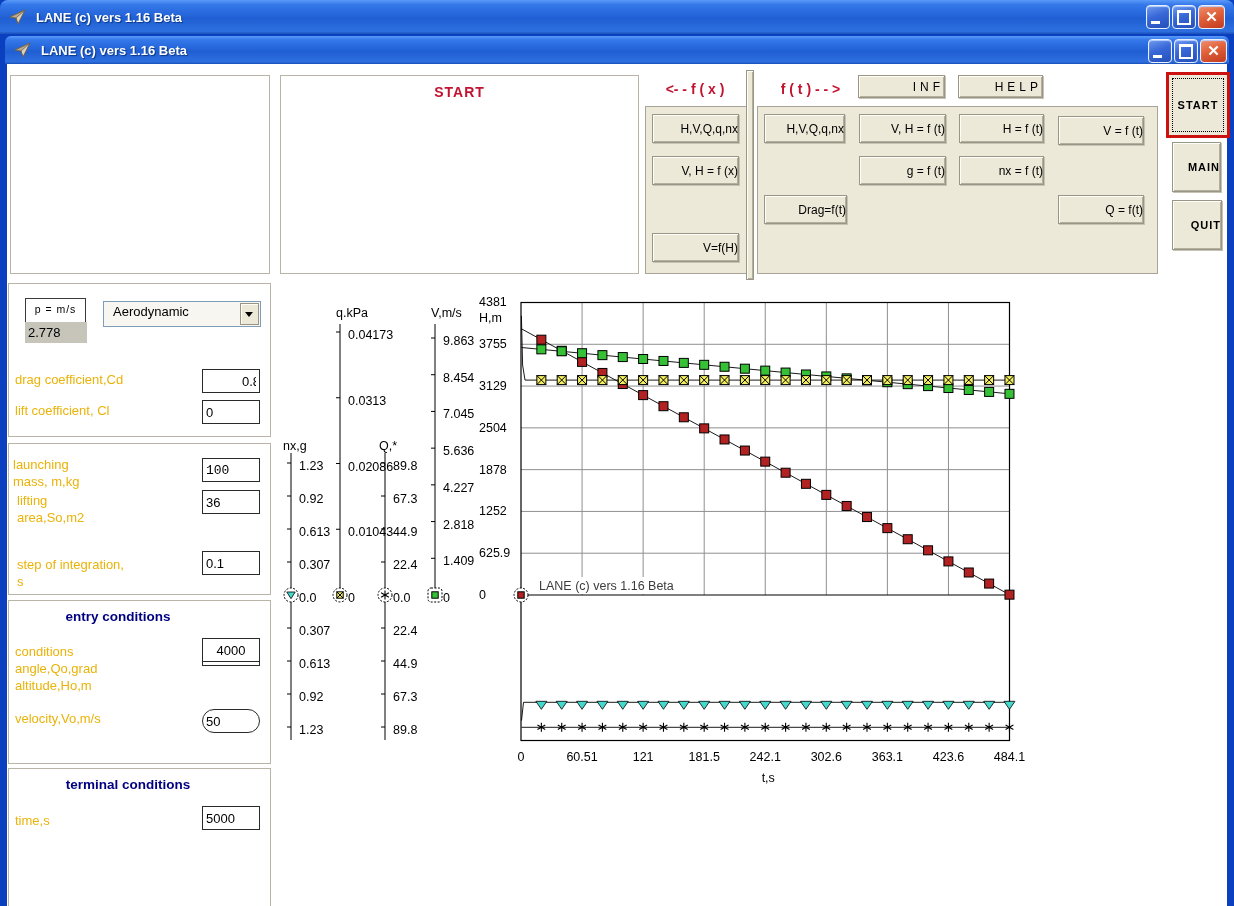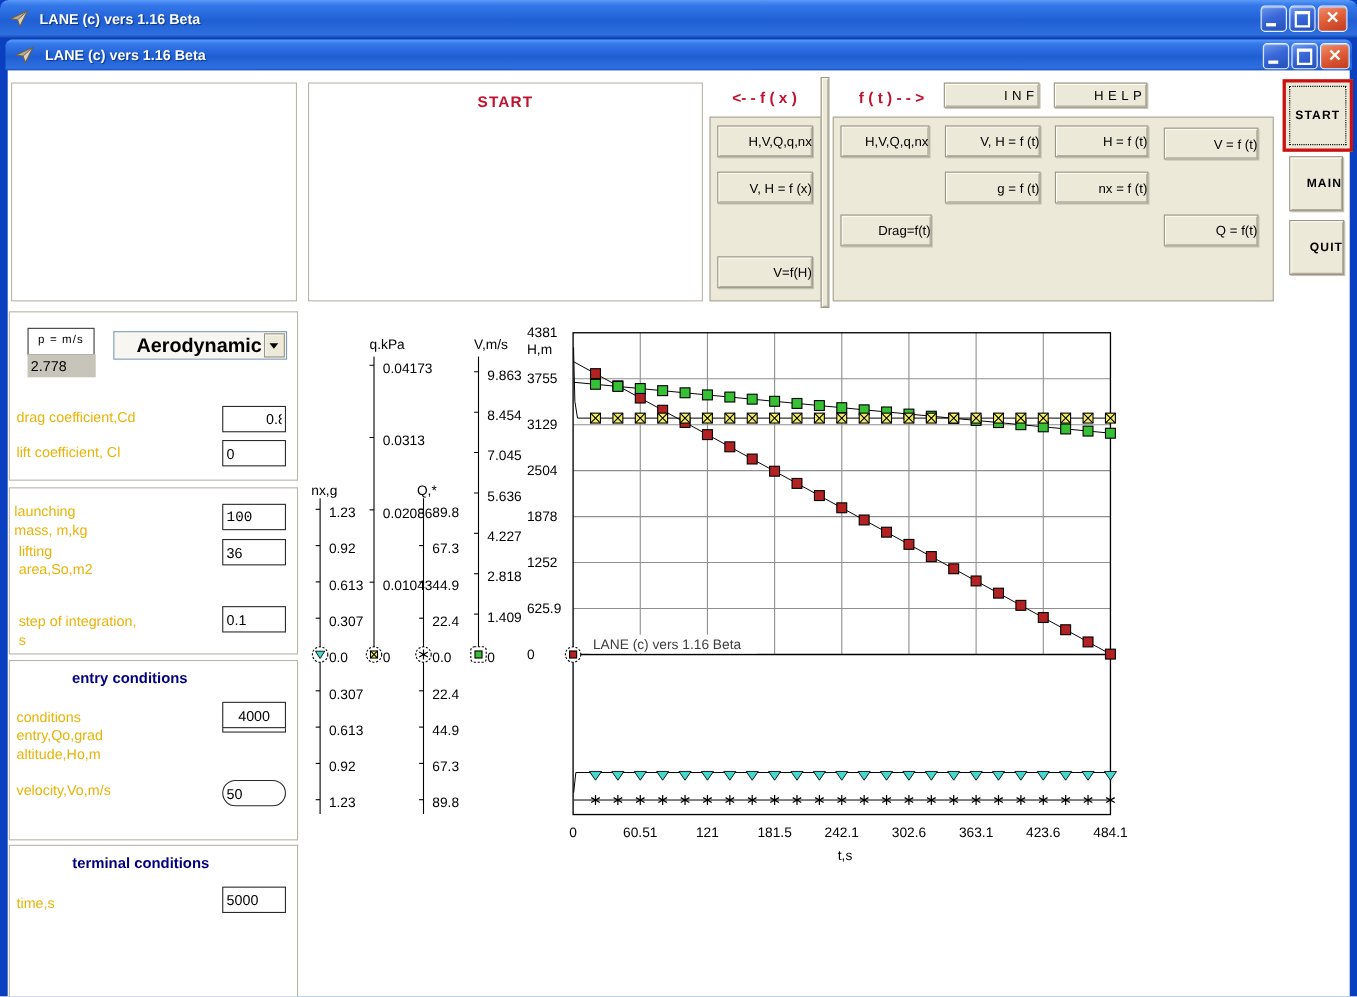--- a/index.html
+++ b/index.html
@@ -30,21 +30,21 @@
   .lbl{position:absolute;font-size:13px;color:#eab308;line-height:17px;white-space:nowrap;}
   .field{position:absolute;width:58px;height:24px;border:1px solid #2a2a2a;background:#fff;
         font-family:"Liberation Sans",sans-serif;font-size:13px;padding:1px 3px;box-sizing:border-box;}
   .groupbox{position:absolute;border:1px solid #b8b4a8;background:#fff;}
   
   .p-box{position:absolute;border:1px solid #3a3a3a;background:#fff;font-size:10.5px;
         text-align:center;line-height:21px;letter-spacing:1px;}
   .p-val{position:absolute;background:#c7c4ba;font-size:13px;line-height:21px;padding-left:3px;}
   
   .combo{position:absolute;border:1px solid #7f9db9;background:#f7f6f1;}
-  .combo .txt{position:absolute;left:20px;top:2px;font-size:18px;font-weight:bold;}
+  .combo .txt{position:absolute;left:9px;top:2px;font-size:13px;}
   .combo .arrow-btn{position:absolute;right:1px;top:1px;bottom:1px;width:17px;background:#ece9d8;
         border:1px solid #9a9687;box-shadow:inset 1px 1px 0 #fffef7;}
   .combo .arrow-btn:after{content:"";position:absolute;left:4px;top:8px;border:4px solid transparent;border-top:5px solid #000;}
   
   .side-btn{letter-spacing:1px;font-weight:bold;font-size:11px;}
   #start-wrap{position:absolute;border:3px solid #cc1111;background:#ece9d8;}
   #start-inner{position:absolute;left:3px;top:3px;right:3px;bottom:3px;border:1px dotted #000;
         background:#ece9d8;font-weight:bold;font-size:11px;letter-spacing:1px;
         display:flex;align-items:center;justify-content:center;cursor:pointer;}
 </style>
@@ -150,21 +150,21 @@
   <div class="lbl" style="left:17px;top:556px;">
     <span>step of integration,</span><br>
     <span>s</span>
   </div>
   <input class="field" style="left: 202px; top: 551px;" value="0.1">
 
   <div class="groupbox" style="left:8px;top:600px;width:261px;height:162px;"></div>
   <div class="navy-heading" style="left:8px;top:609px;width:220px;">entry conditions</div>
   <div class="lbl" style="left:15px;top:643px;">
     <span>conditions</span><br>
-    <span>entry,Qo,grad</span>
+    <span>angle,Qo,grad</span>
   </div>
   <input class="field" style="left: 202px; top: 642px;" value="-90">
   <div class="lbl" style="left:15px;top:677px;">altitude,Ho,m</div>
   <input class="field" style="left: 202px; top: 638px; text-align: center;" value="4000">
   <div class="lbl" style="left:15px;top:710px;">velocity,Vo,m/s</div>
   <input class="field" style="left: 202px; top: 709px; border-radius: 12px;" value="50">
 
   <div class="groupbox" style="left:8px;top:768px;width:261px;height:138px;border-bottom:none;"></div>
   <div class="navy-heading" style="left:8px;top:777px;width:240px;">terminal conditions</div>
   <div class="lbl" style="left:15px;top:812px;">time,s</div>

